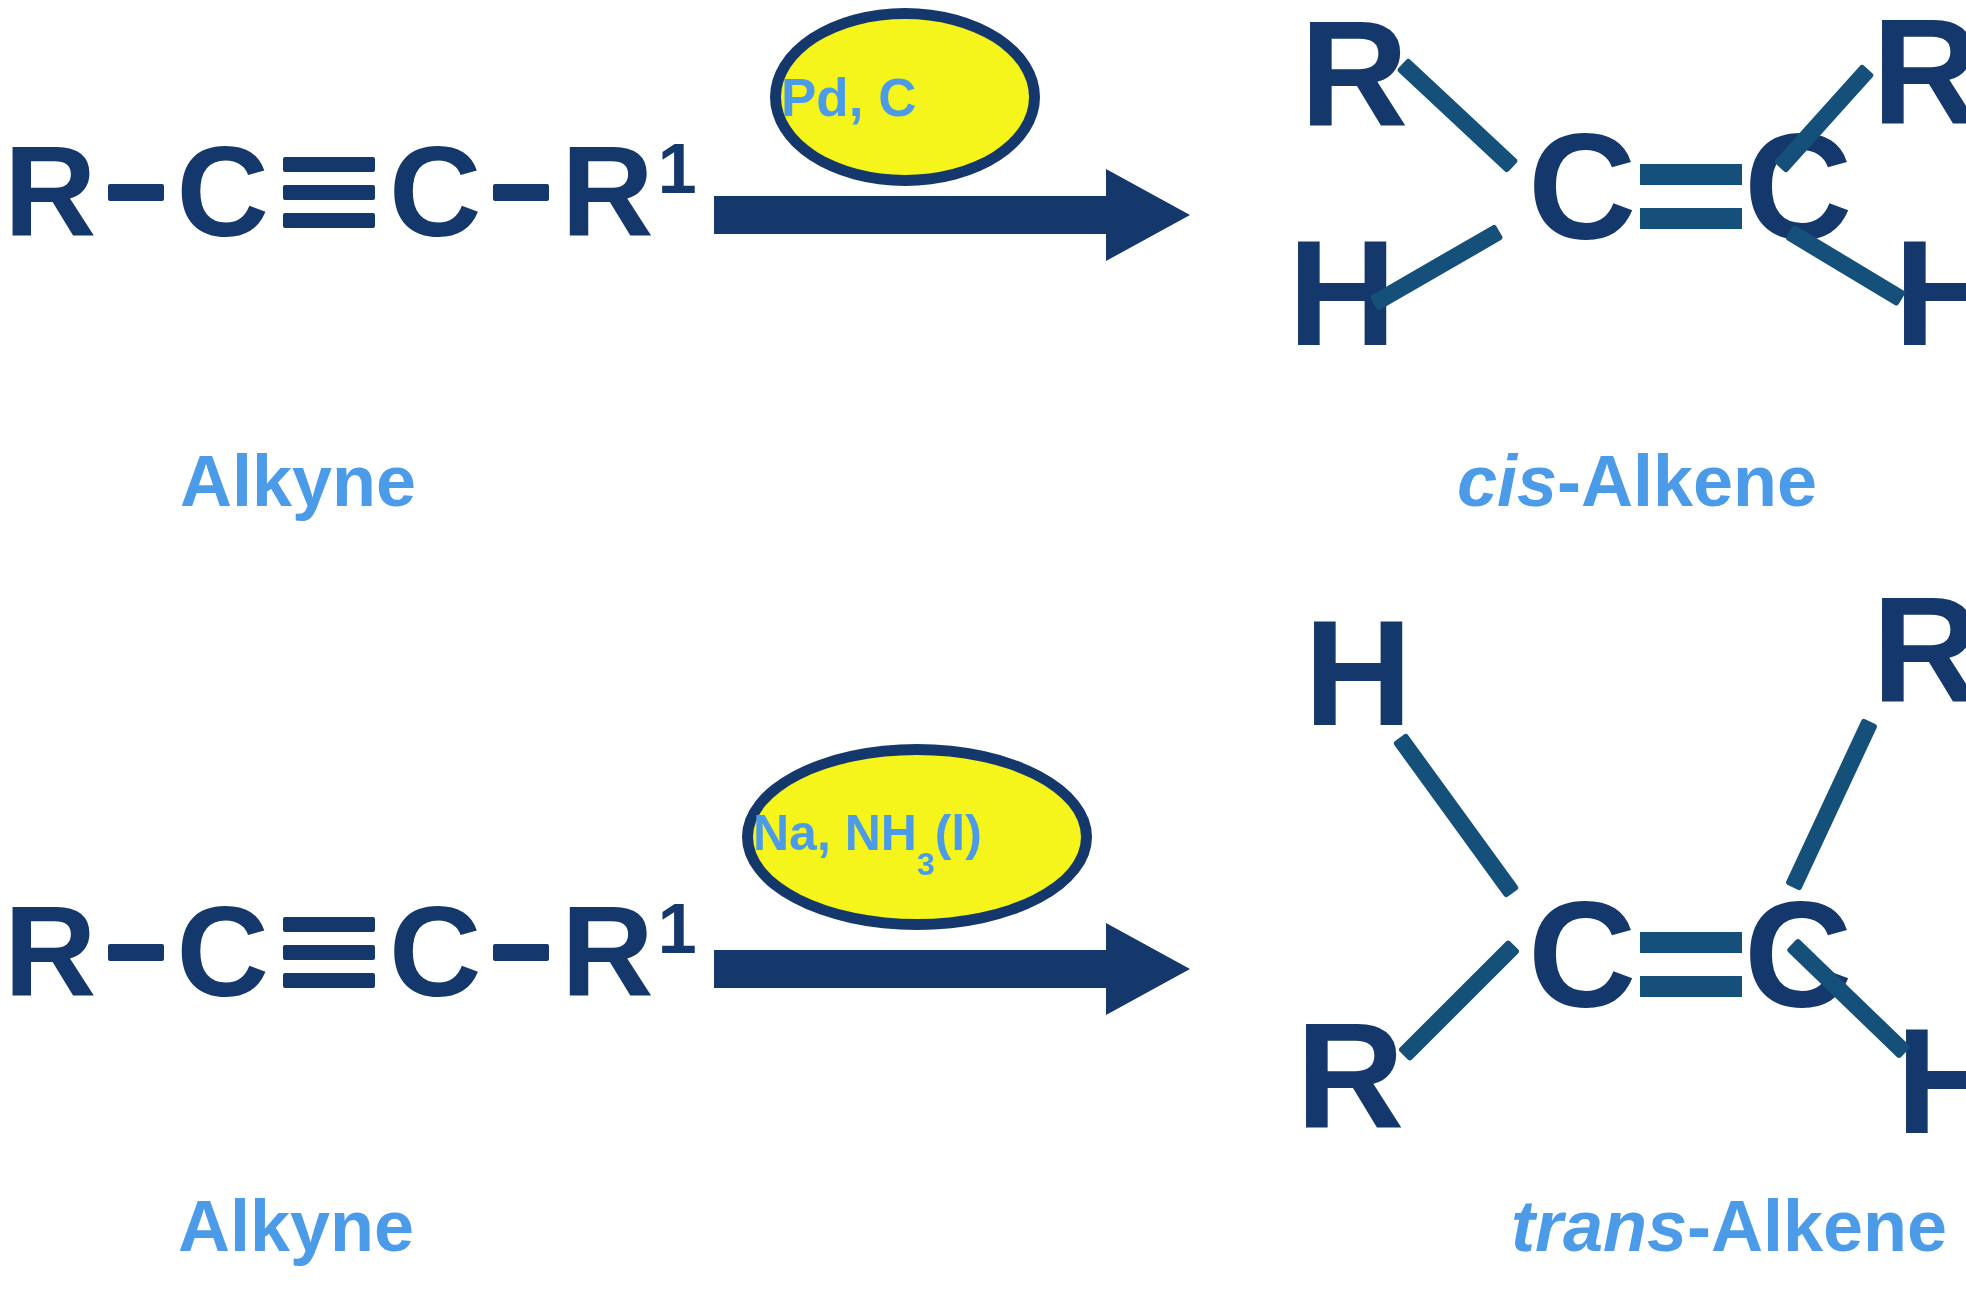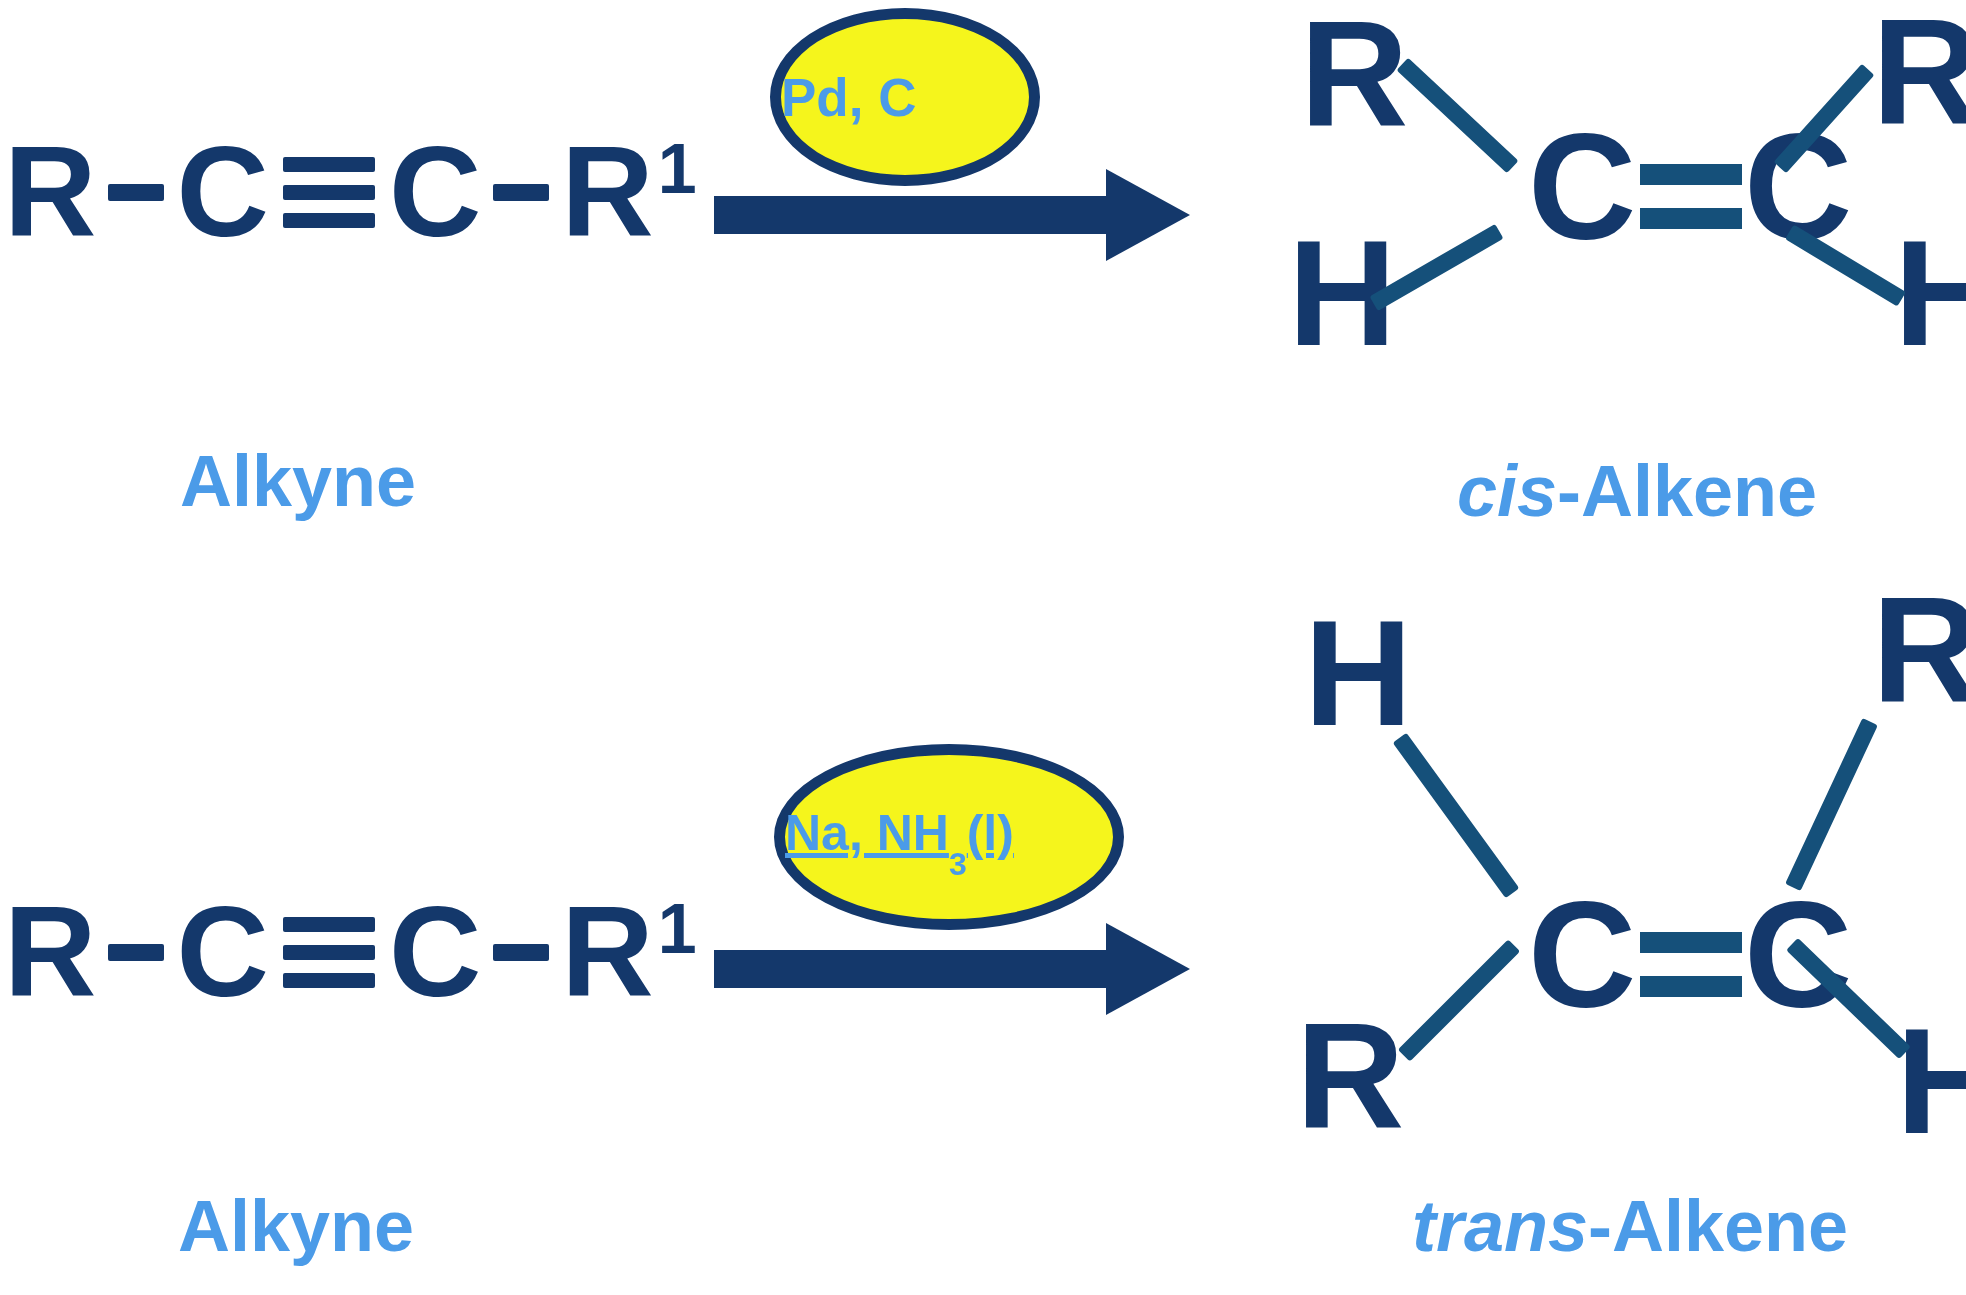--- a/index.html
+++ b/index.html
@@ -93,28 +93,28 @@
       <span class="atom" style="left:1894px;top:218px;">H</span>
       <span class="bond" style="left:1382px;top:107px;width:151px;transform:rotate(43deg);"></span>
       <span class="bond" style="left:1758px;top:110px;width:132px;transform:rotate(-48deg);"></span>
       <span class="bond" style="left:1364px;top:259px;width:145px;transform:rotate(-30deg);"></span>
       <span class="bond" style="left:1780px;top:257px;width:131px;transform:rotate(31deg);"></span>
     </div>
 
     <div class="label" style="left:298px;top:445px;">
       <span>Alkyne</span>
     </div>
-    <div class="label" style="left:1637px;top:455px;">
+    <div class="label" style="left:1637px;top:445px;">
       <span class="it">cis</span><span>-Alkene</span>
     </div>
   </div>
 
   <div>
 
-    <div class="oval" style="left:774px;top:744px;width:350px;height:186px;font-size:50px;text-decoration:underline;">
+    <div class="oval" style="left:742px;top:744px;width:350px;height:186px;font-size:50px;">
       <span><span>Na, NH</span><sub>3</sub><span>(l)</span></span>
     </div>
 
     <div class="formula" style="left:4px;top:882px;">
       <span>R</span>
       <span class="sbond"></span>
       <span>C</span>
       <span class="tbond">
           <i></i>
           <i></i>
@@ -140,18 +140,18 @@
       <span class="atom" style="left:1896px;top:1006px;">H</span>
       <span class="bond" style="left:1360px;top:807px;width:192px;transform:rotate(54deg);"></span>
       <span class="bond" style="left:1740px;top:796px;width:183px;transform:rotate(-65deg);"></span>
       <span class="bond" style="left:1381px;top:992px;width:156px;transform:rotate(-45deg);"></span>
       <span class="bond" style="left:1770px;top:990px;width:157px;transform:rotate(44deg);"></span>
     </div>
 
     <div class="label" style="left:296px;top:1190px;">
       <span>Alkyne</span>
     </div>
-    <div class="label" style="left:1630px;top:1190px;">
+    <div class="label" style="left:1729px;top:1190px;">
       <span class="it">trans</span><span>-Alkene</span>
     </div>
   </div>
 
 </div>
 
 </body></html>

